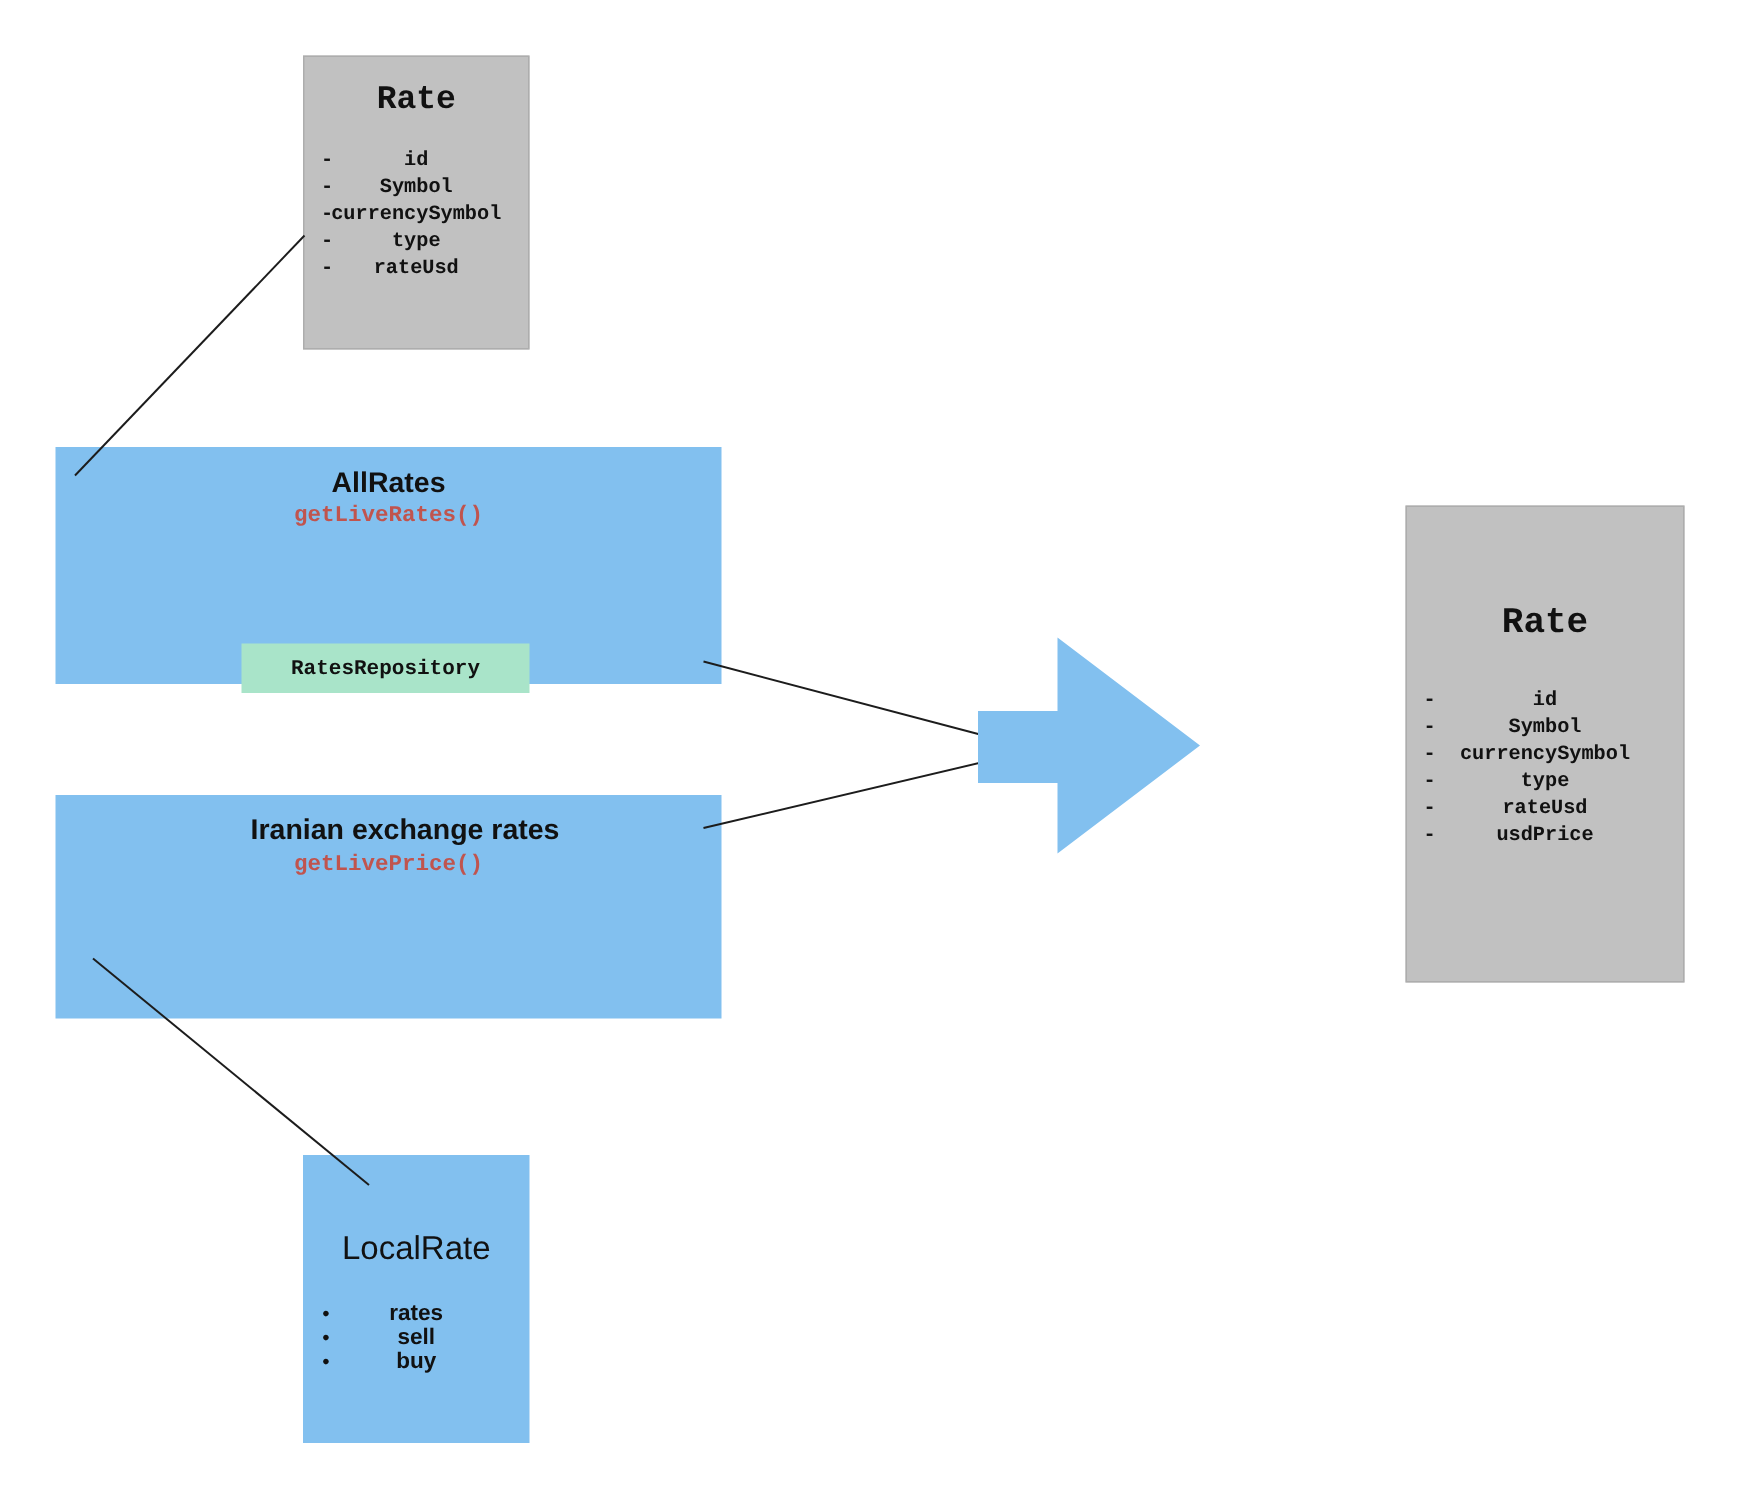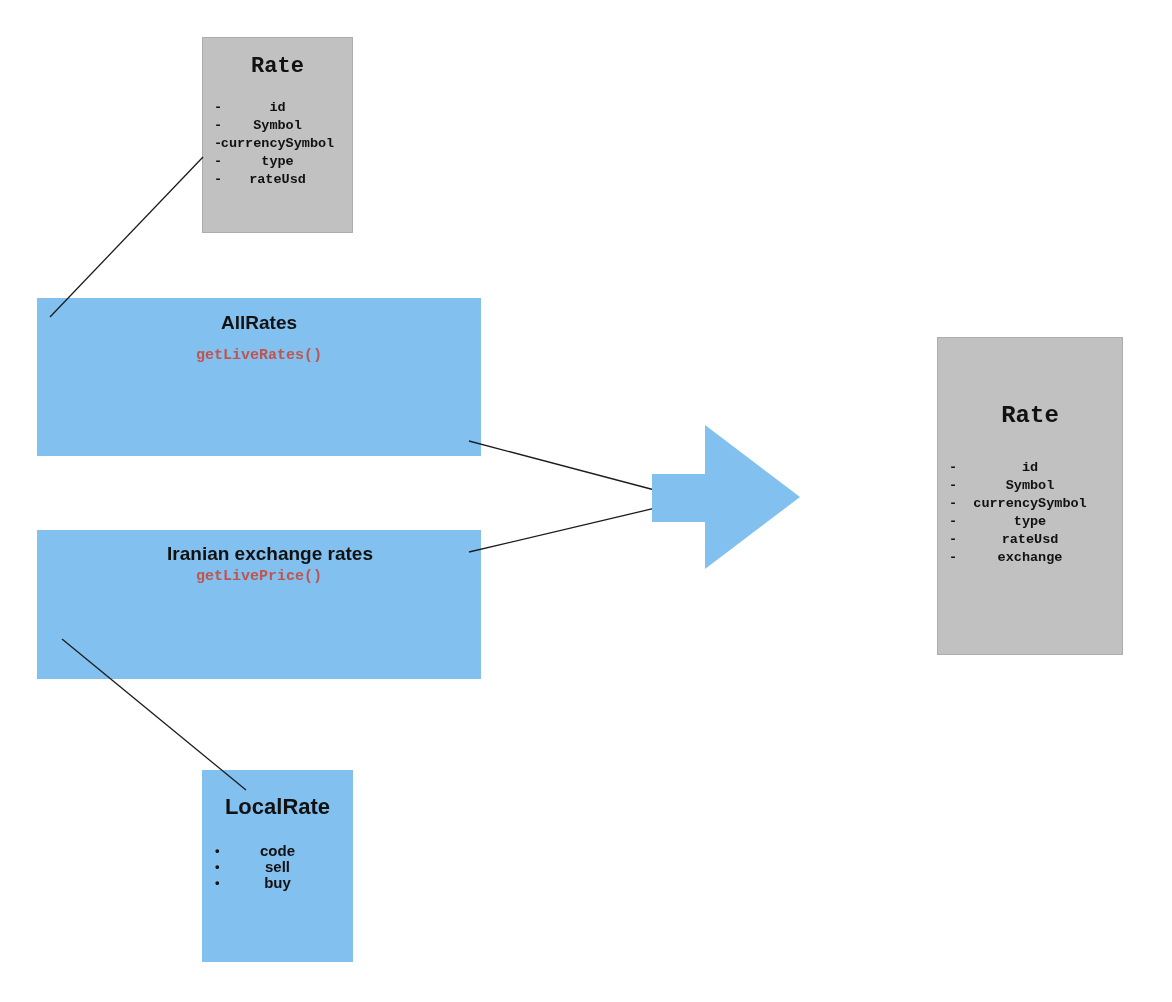--- a/index.html
+++ b/index.html
@@ -54,34 +54,34 @@
   .frow .mk { position: absolute; left: 11px; top: 0; }
 
   
   #all-rates   { left: 37px; top: 298px; width: 444px; height: 158px; }
   #iran-rates  { left: 37px; top: 530px; width: 444px; height: 149px; }
   .repo-title    { font-size: 19px; font-weight: 700; line-height: 24px; }
   #all-rates  .repo-title { margin-top: 13px; }
   #iran-rates .repo-title { margin-top: 12px; padding-left: 22px; }
   .repo-subtitle { font-size: 14px; font-weight: 700; line-height: 17px; }
   .repo-method   { color: var(--red); font-size: 15px; line-height: 18px; }
-  #all-rates  .repo-method { margin-top: 12px; }
+  #all-rates  .repo-method { }
   #iran-rates .repo-method { margin-top: 2px; }
   .repo-chip {
     position: absolute;
     background: var(--green);
     display: flex; align-items: center; justify-content: center;
     z-index: 3;
   }
   #all-rates .repo-chip  { left: 124px; top: 131px; width: 192px; height: 33px; font-size: 14px; }
   #iran-rates .repo-chip { left: 124px; top: 92px;  width: 192px; height: 36px; font-size: 13px; }
 
   
   #local-rate { left: 202px; top: 770px; width: 151px; height: 192px; }
-  #local-rate .lr-title { margin-top: 22px; font-size: 22px; font-weight: 700; line-height: 30px; }
+  #local-rate .lr-title { margin-top: 47px; font-size: 22px; font-weight: 400; line-height: 30px; }
   #local-rate .fields   { margin-top: 21px; }
   #local-rate .frow     { position: relative; font-size: 15px; font-weight: 700; line-height: 16px; }
   #local-rate .frow .mk { left: 13px; font-size: 13px; }
 </style>
 </head>
 <body>
 
 <div class="canvas">
 
   <div class="box gray" id="rate-top">
@@ -91,45 +91,46 @@
       <div class="frow mono"><span class="mk">-</span><span>Symbol</span></div>
       <div class="frow mono"><span class="mk">-</span><span>currencySymbol</span></div>
       <div class="frow mono"><span class="mk">-</span><span>type</span></div>
       <div class="frow mono"><span class="mk">-</span><span>rateUsd</span></div>
     </div>
   </div>
 
   <div class="box blue" id="all-rates">
     <div class="repo-title">AllRates</div>
     <div class="repo-method mono">getLiveRates()</div>
+    <div class="repo-chip mono">RatesRepository</div>
   </div>
 
   <div class="box blue" id="iran-rates">
     <div class="repo-title">Iranian exchange rates</div>
     <div class="repo-method mono">getLivePrice()</div>
   </div>
 
   <div class="box blue" id="local-rate">
     <div class="lr-title">LocalRate</div>
     <div class="fields">
-      <div class="frow"><span class="mk">•</span><span>code</span></div>
+      <div class="frow"><span class="mk">•</span><span>rates</span></div>
       <div class="frow"><span class="mk">•</span><span>sell</span></div>
       <div class="frow"><span class="mk">•</span><span>buy</span></div>
     </div>
   </div>
 
   <div class="box gray" id="rate-right">
     <div class="model-title">Rate</div>
     <div class="fields">
       <div class="frow mono"><span class="mk">-</span><span>id</span></div>
       <div class="frow mono"><span class="mk">-</span><span>Symbol</span></div>
       <div class="frow mono"><span class="mk">-</span><span>currencySymbol</span></div>
       <div class="frow mono"><span class="mk">-</span><span>type</span></div>
       <div class="frow mono"><span class="mk">-</span><span>rateUsd</span></div>
-      <div class="frow mono"><span class="mk">-</span><span>exchange</span></div>
+      <div class="frow mono"><span class="mk">-</span><span>usdPrice</span></div>
     </div>
   </div>
 
   <svg class="overlay" viewBox="0 0 1172 1002">
     <defs>
       <marker id="ah" viewBox="0 0 10 10" refX="9" refY="5" markerWidth="9" markerHeight="9" orient="auto-start-reverse">
         <path d="M0,0 L10,5 L0,10 z" style="fill: var(--line);"></path>
       </marker>
     </defs>
     <line x1="203" y1="157" x2="50" y2="317" style="stroke: var(--line);" stroke-width="1.3"></line>

